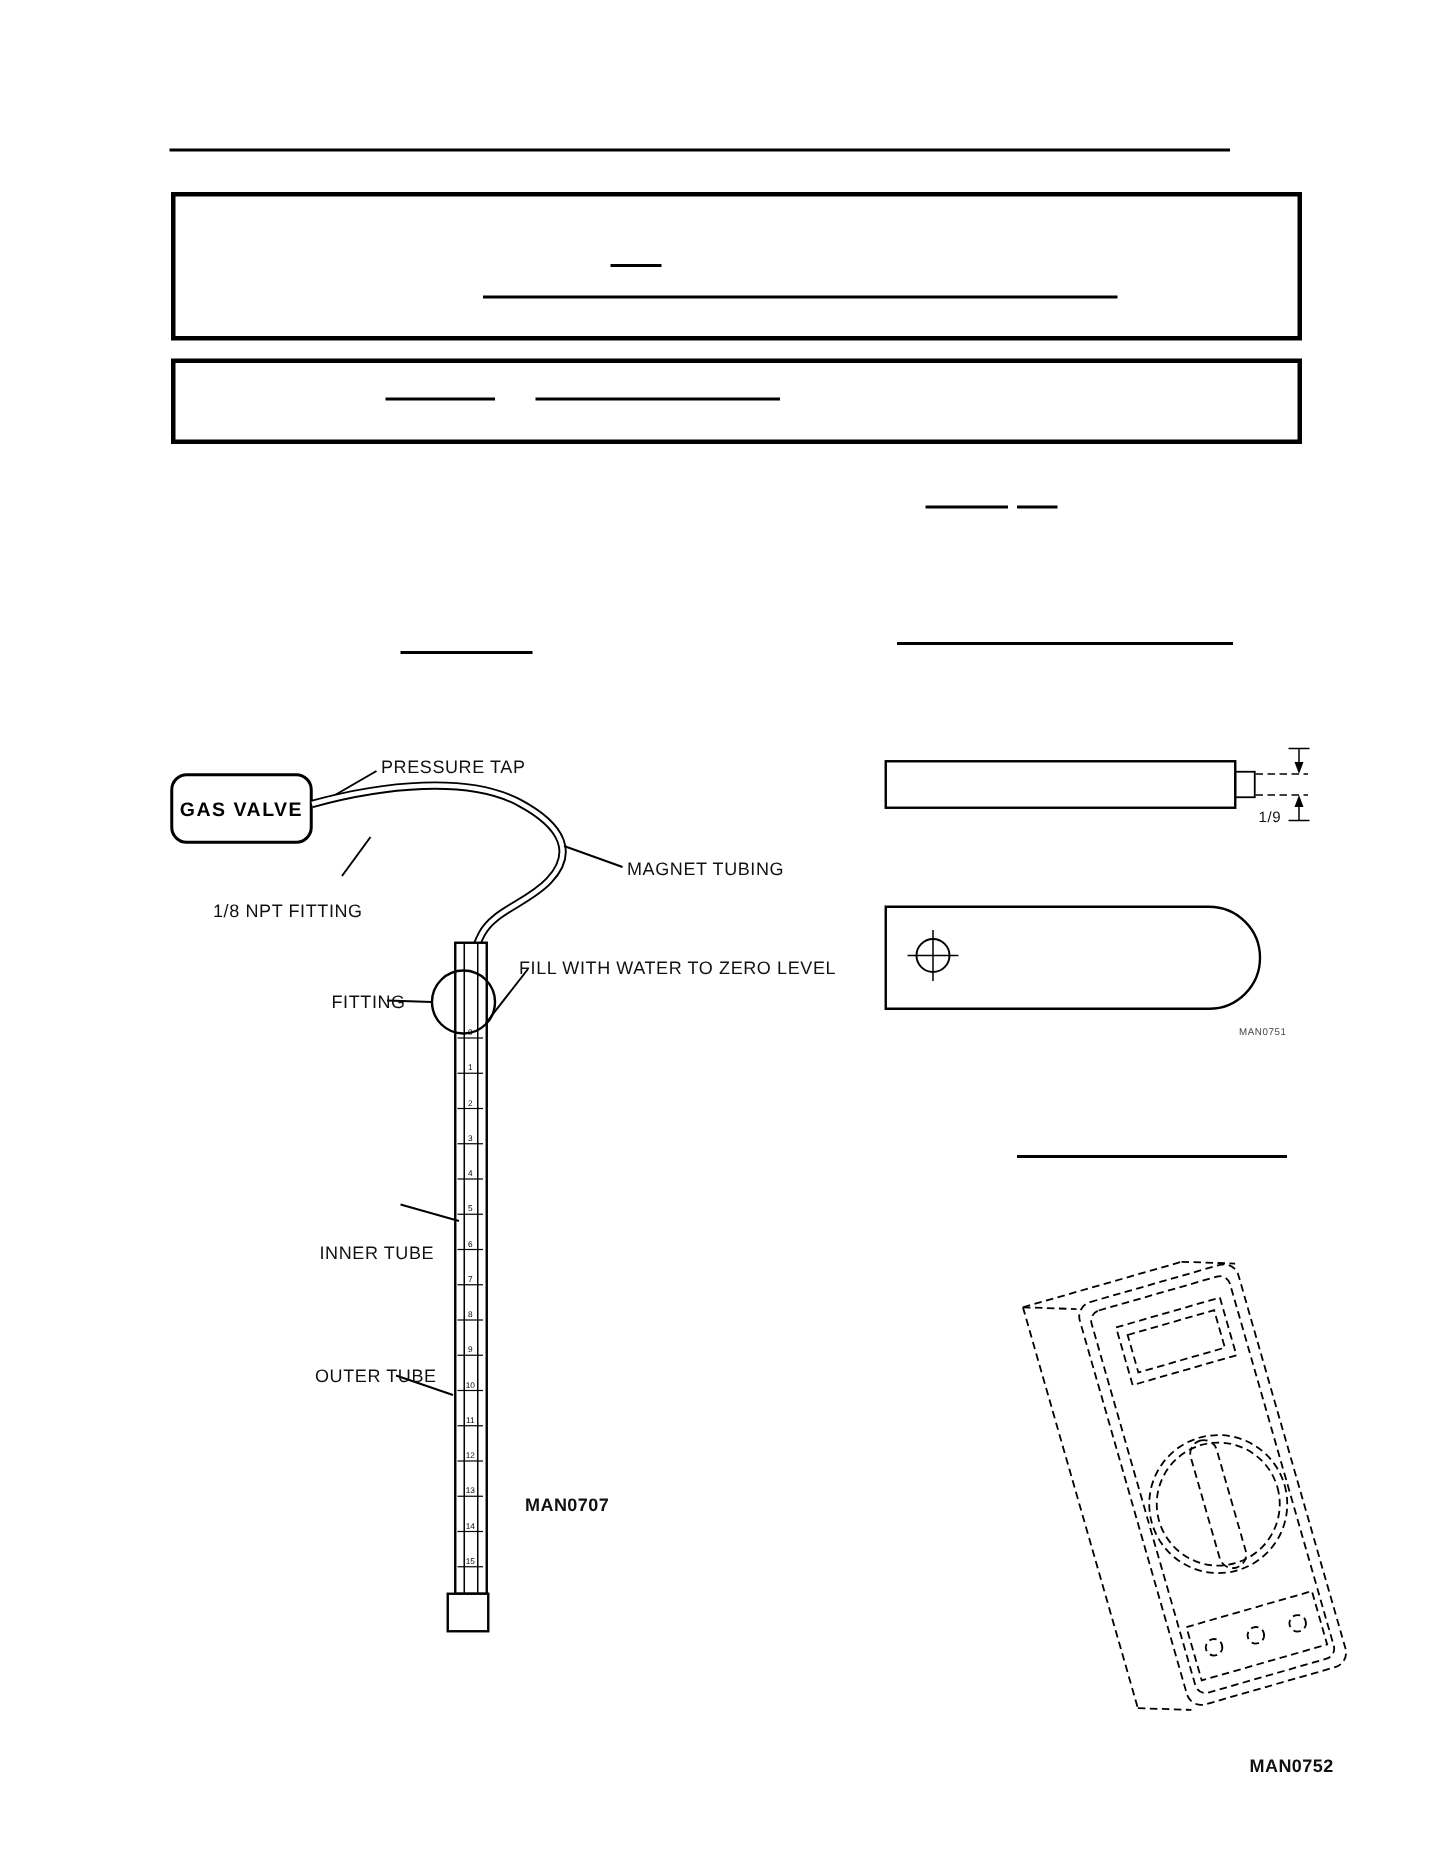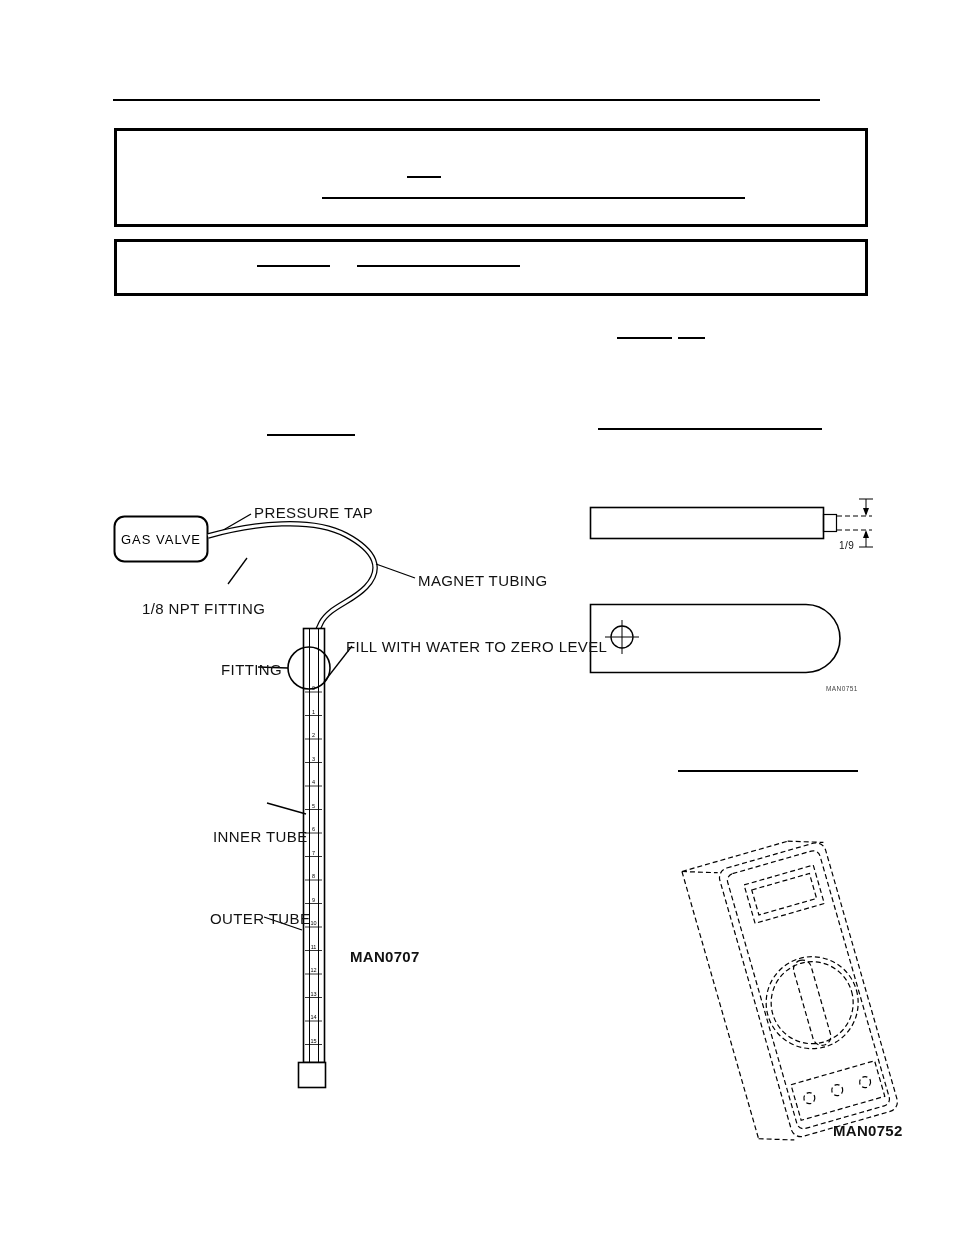--- a/index.html
+++ b/index.html
@@ -5,26 +5,26 @@
   * { margin:0; padding:0; box-sizing:border-box; }
   html,body { background:#e8e8e8; }
   .page {
     position:relative; width:954px; height:1235px; margin:0 auto;
     background:#ffffff; color:#000;
     font-family:"Liberation Sans", sans-serif;
     overflow:hidden;
   }
   .rule { position:absolute; background:#000; }
   .nbox { position:absolute; border:3px solid #000; background:#fff; }
-  .lbl  { position:absolute; font-size:15px; letter-spacing:0.4px; white-space:nowrap; color:#111; }
-  .figid { font-weight:bold; letter-spacing:0.3px; }
+  .lbl  { position:absolute; font-size:12px; letter-spacing:0.4px; white-space:nowrap; color:#111; }
+  .figid { font-weight:bold; letter-spacing:0.3px;margin-top:48px; }
   .gasvalve {
     position:absolute; left:114px; top:516px; width:94px; height:46px;
     display:flex; align-items:center; justify-content:center;
-    font-size:13px; letter-spacing:1px;
+    font-size:13px; letter-spacing:1px;font-weight:bold;
   }
   svg.overlay { position:absolute; left:0; top:0; }
   .scale-num { font-family:"Liberation Sans", sans-serif; font-size:5.5px; }
 </style>
 </head>
 <body>
 
 <div class="page">
 
   <div class="rule" style="left:113px;top:99px;width:707px;height:2px"></div>

